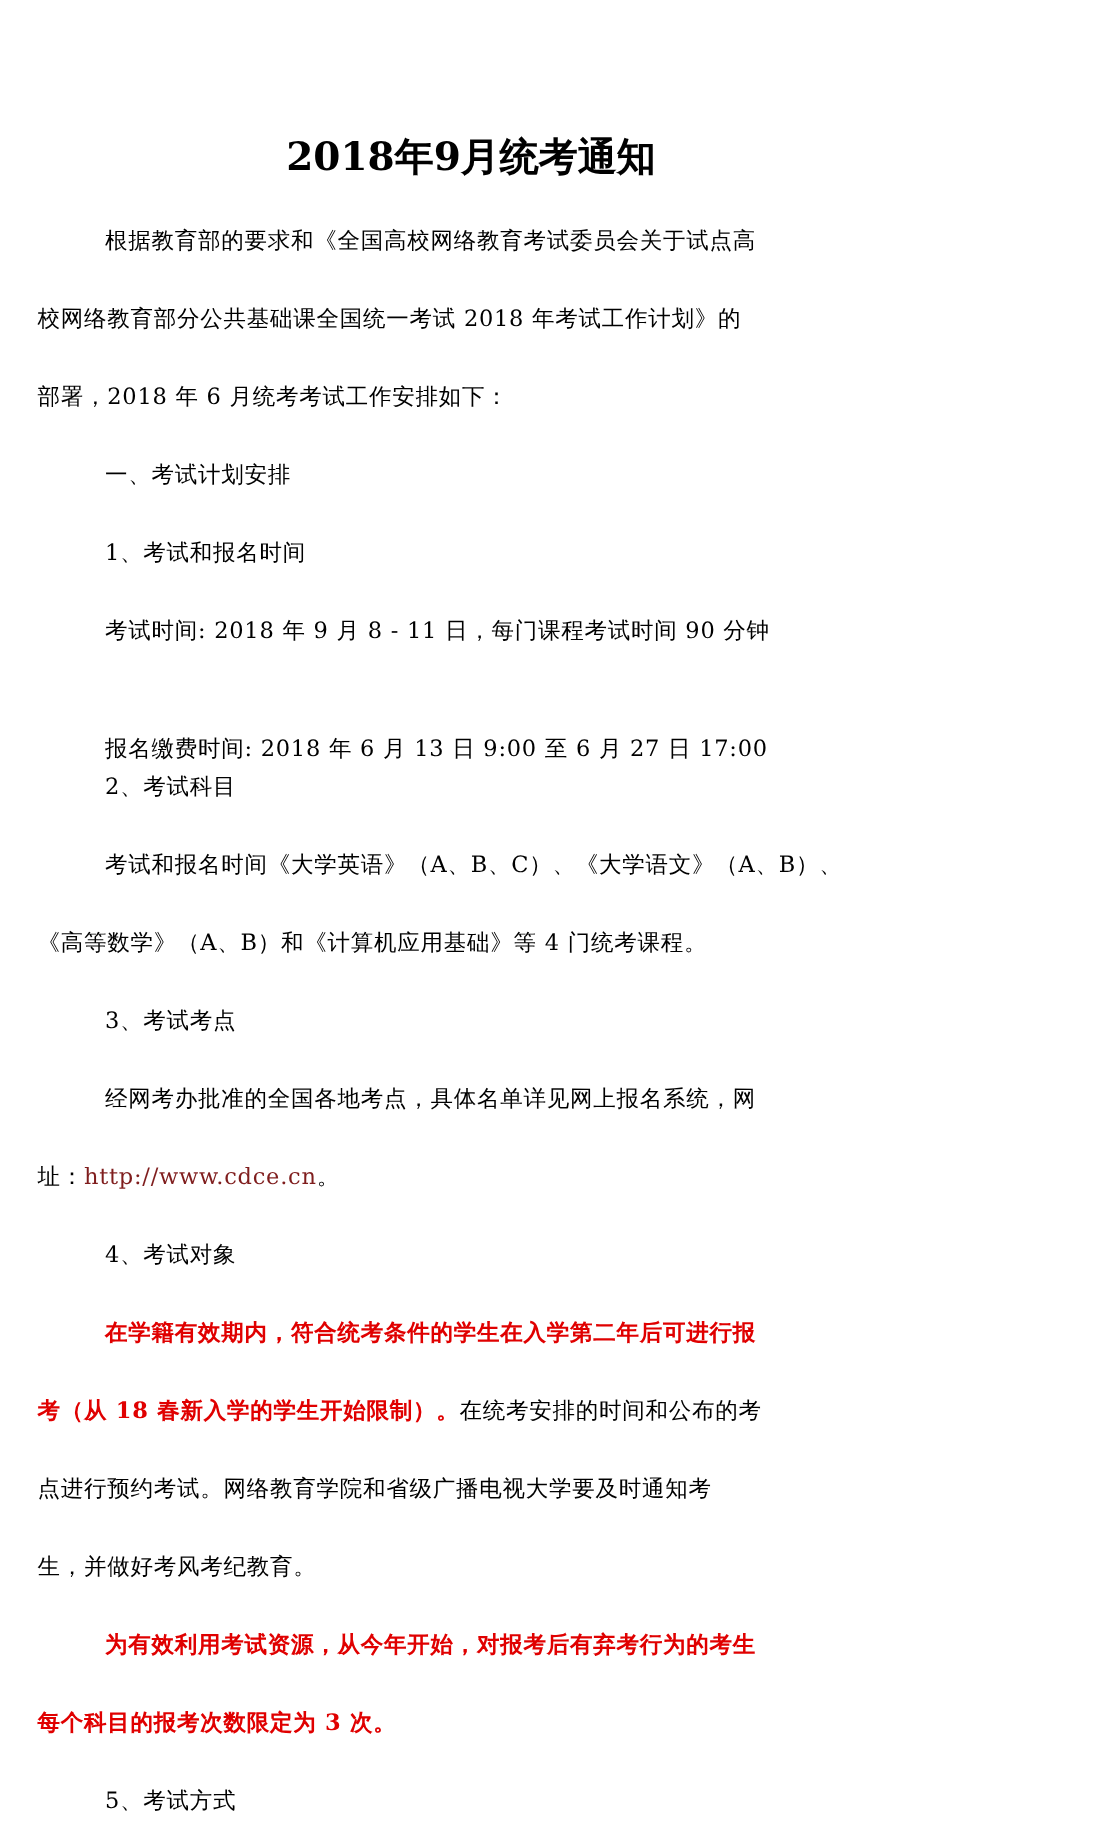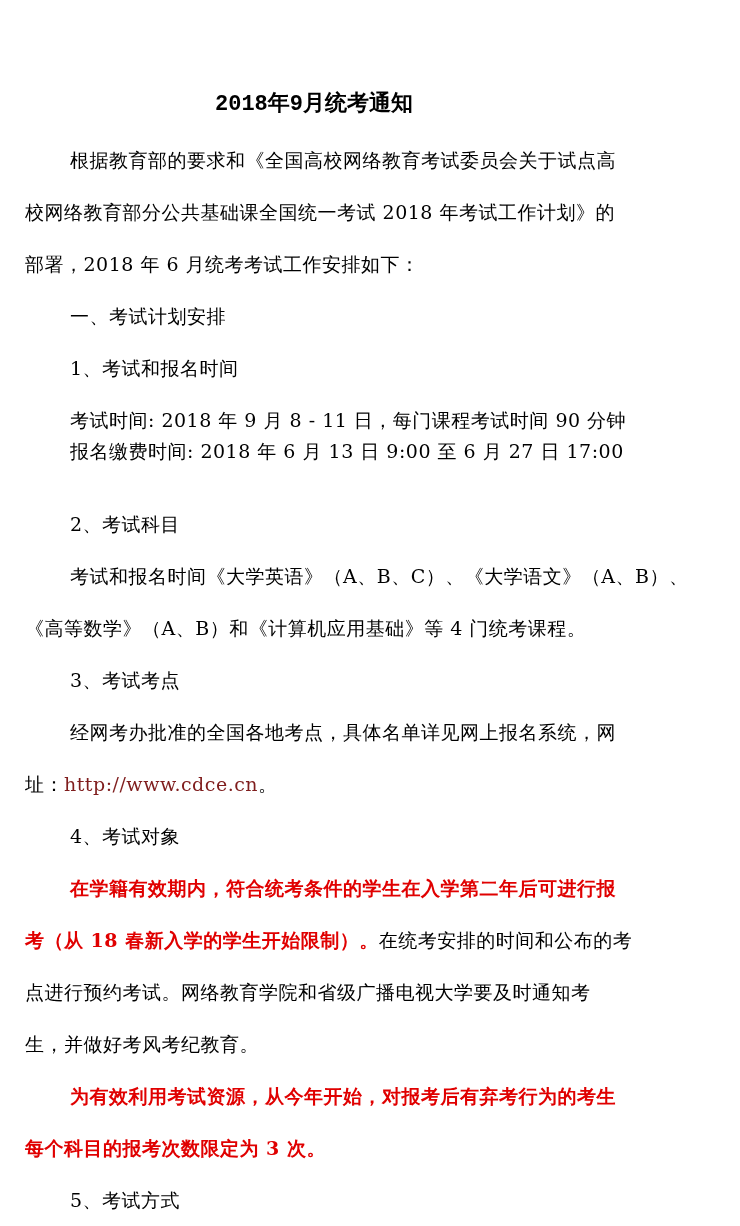--- a/index.html
+++ b/index.html
@@ -3,48 +3,48 @@
   <meta charset="utf-8">
   <style>
     html, body { margin: 0; padding: 0; background: #ffffff; }
     body {
       width: 740px; height: 1226px; overflow: hidden; position: relative;
       font-family: "DejaVu Serif", "Liberation Serif", serif;
       color: #000000;
     }
     .line {
       position: absolute;
-      font-size: 19px;
+      font-size: 15px;
       line-height: 30px;
       white-space: nowrap;
       letter-spacing: 0.5px;
     }
     .title {
       position: absolute; left: 0; width: 628px; text-align: center;
-      font-size: 22px; font-weight: bold; top: 90px; line-height: 30px; font-family: Liberation Mono, monospace;
+      font-size: 26px; font-weight: bold; top: 90px; line-height: 30px;
     }
     .bold { font-weight: normal; text-align: right; }
     .red { color: #e00000; font-weight: bold; }
     .link { color: #7f1d1d; text-decoration: none; }
   </style>
 </head>
 <body>
 
 <div>
   <div class="title">2018年9月统考通知</div>
 
   <div class="line" style="left:70px; top:145px;">根据教育部的要求和《全国高校网络教育考试委员会关于试点高</div>
   <div class="line" style="left:25px; top:197px;">校网络教育部分公共基础课全国统一考试 2018 年考试工作计划》的</div>
   <div class="line" style="left:25px; top:249px;">部署，2018 年 6 月统考考试工作安排如下：</div>
 
   <div class="line bold" style="left:70px; top:301px;">一、考试计划安排</div>
 
   <div class="line bold" style="left:70px; top:353px;">1、考试和报名时间</div>
   <div class="line" style="left:70px; top:405px;">考试时间: 2018 年 9 月 8 - 11 日，每门课程考试时间 90 分钟</div>
-  <div class="line" style="left:70px; top:436px;text-align:center;">报名缴费时间: 2018 年 6 月 13 日 9:00 至 6 月 27 日 17:00</div>
+  <div class="line" style="left:70px; top:484px;text-align:center;">报名缴费时间: 2018 年 6 月 13 日 9:00 至 6 月 27 日 17:00</div>
 
   <div class="line bold" style="left:70px; top:509px;">2、考试科目</div>
   <div class="line" style="left:70px; top:561px;">考试和报名时间《大学英语》（A、B、C）、《大学语文》（A、B）、</div>
   <div class="line" style="left:25px; top:613px;">《高等数学》（A、B）和《计算机应用基础》等 4 门统考课程。</div>
 
   <div class="line bold" style="left:70px; top:665px;">3、考试考点</div>
   <div class="line" style="left:70px; top:717px;">经网考办批准的全国各地考点，具体名单详见网上报名系统，网</div>
   <div class="line" style="left:25px; top:769px;">
     <span>址：</span><a class="link">http://www.cdce.cn</a><span>。</span>
   </div>

